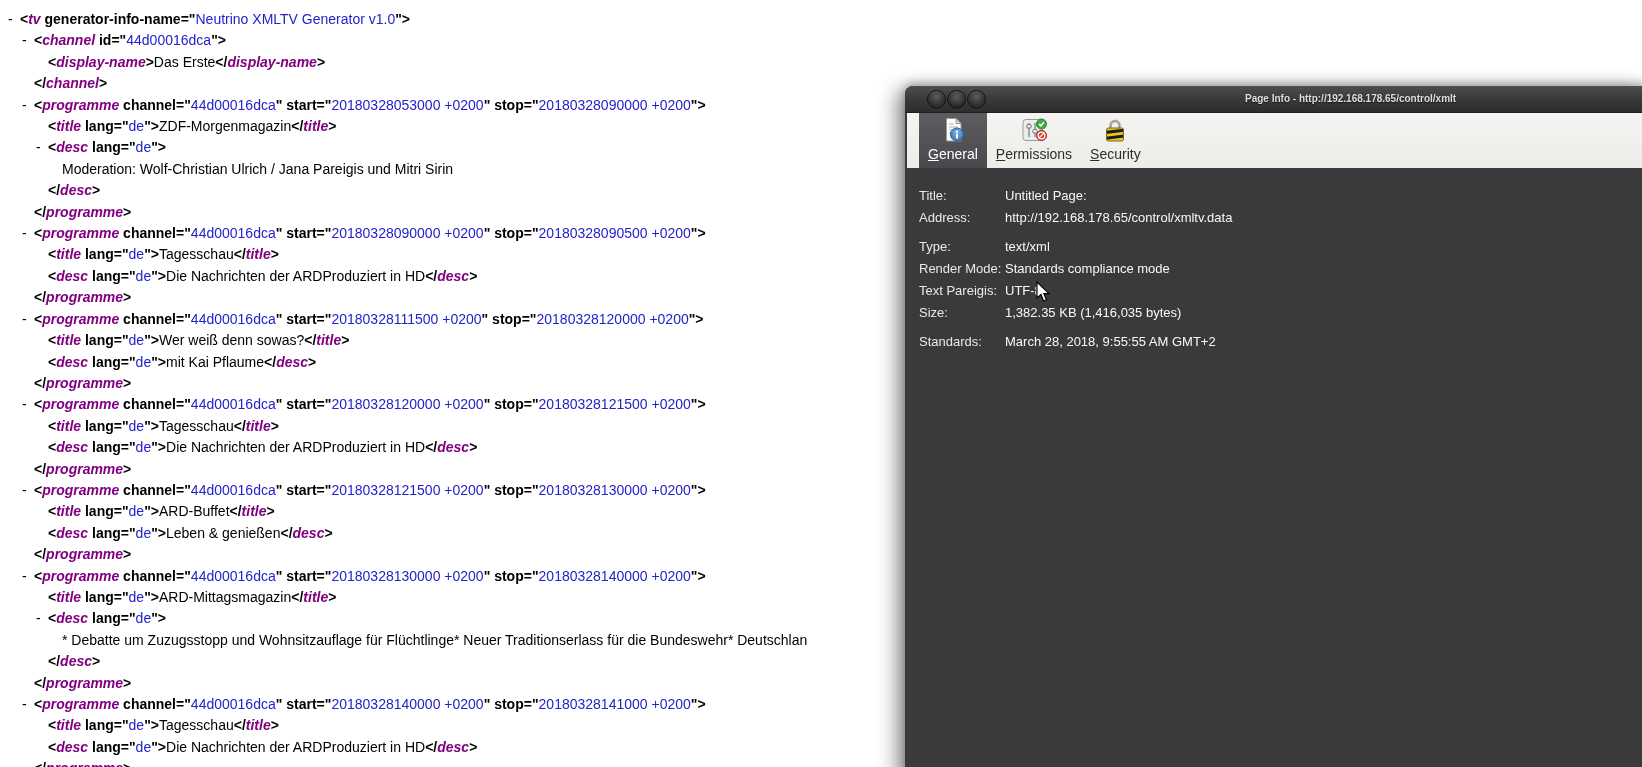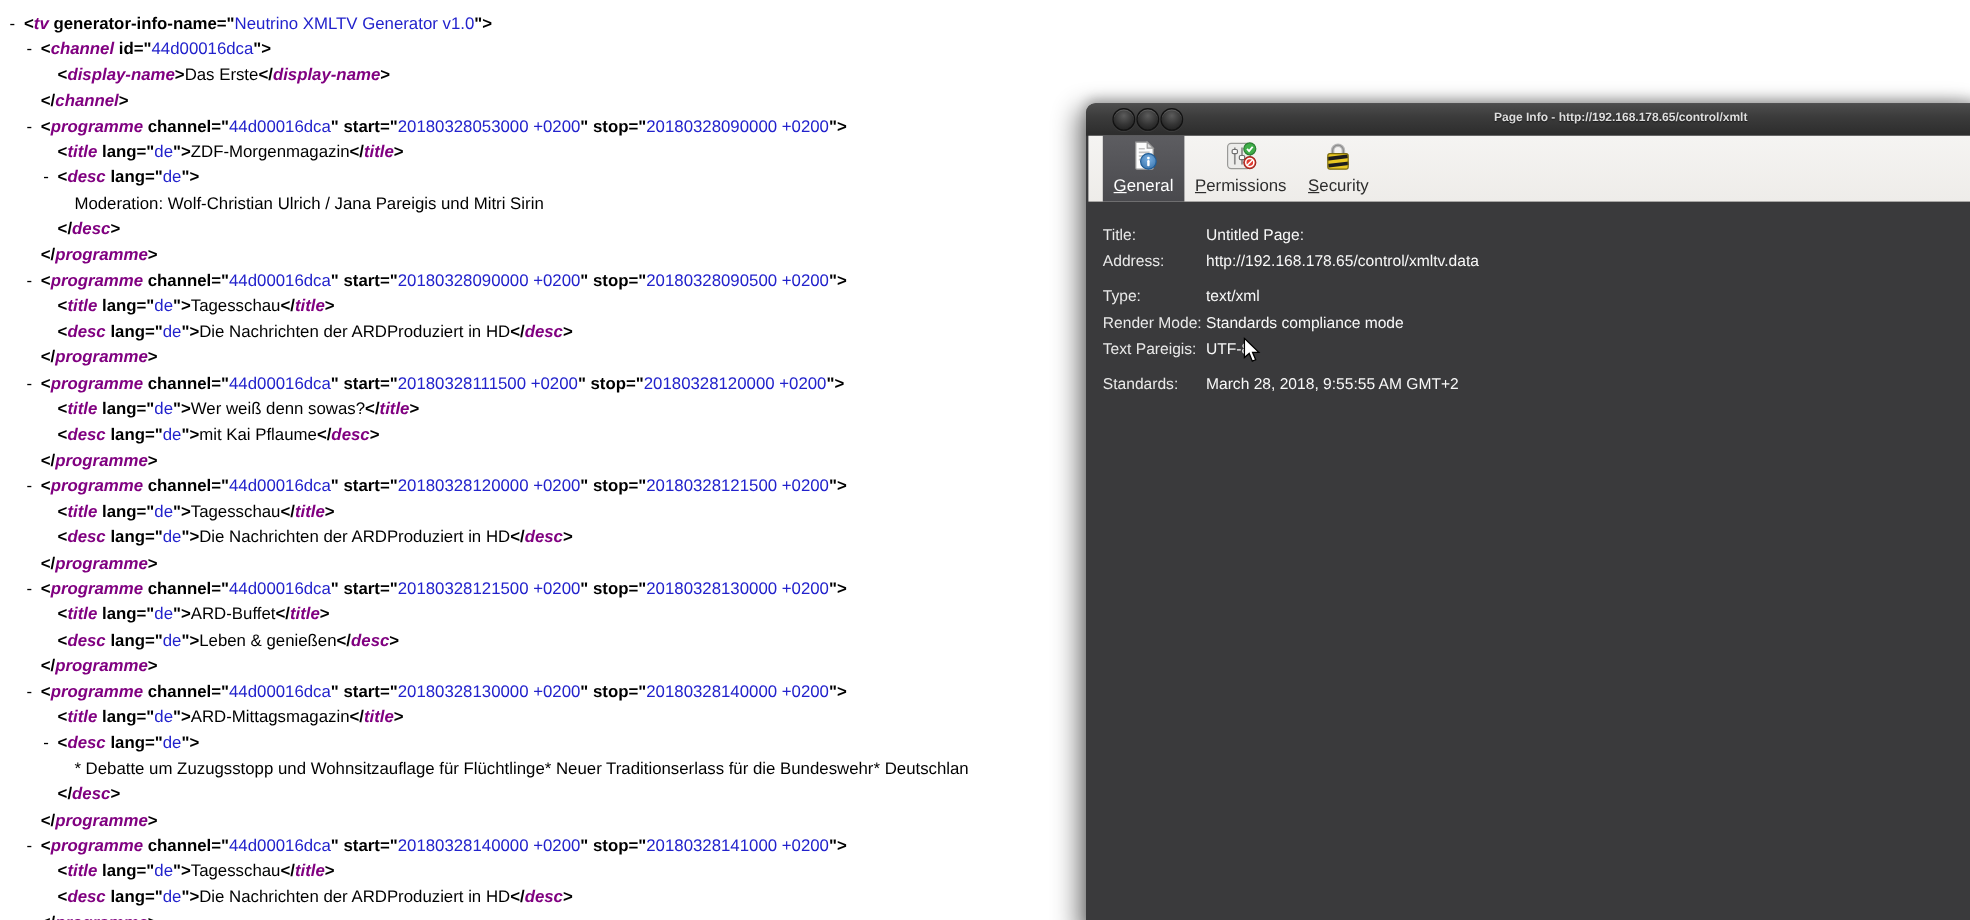--- a/index.html
+++ b/index.html
@@ -200,20 +200,24 @@
           <span class="fvalue">text/xml</span>
         </div>
         <div class="frow">
           <span class="flabel">Render Mode:</span>
           <span class="fvalue">Standards compliance mode</span>
         </div>
         <div class="frow">
           <span class="flabel">Text Pareigis:</span>
           <span class="fvalue">UTF-8</span>
         </div>
+        <div class="frow">
+          <span class="flabel">Size:</span>
+          <span class="fvalue">1,382.35 KB (1,416,035 bytes)</span>
+        </div>
       </div>
       <div class="fgroup">
         <div class="frow">
           <span class="flabel">Standards:</span>
           <span class="fvalue">March 28, 2018, 9:55:55 AM GMT+2</span>
         </div>
       </div>
     </div>
 </div>
 

